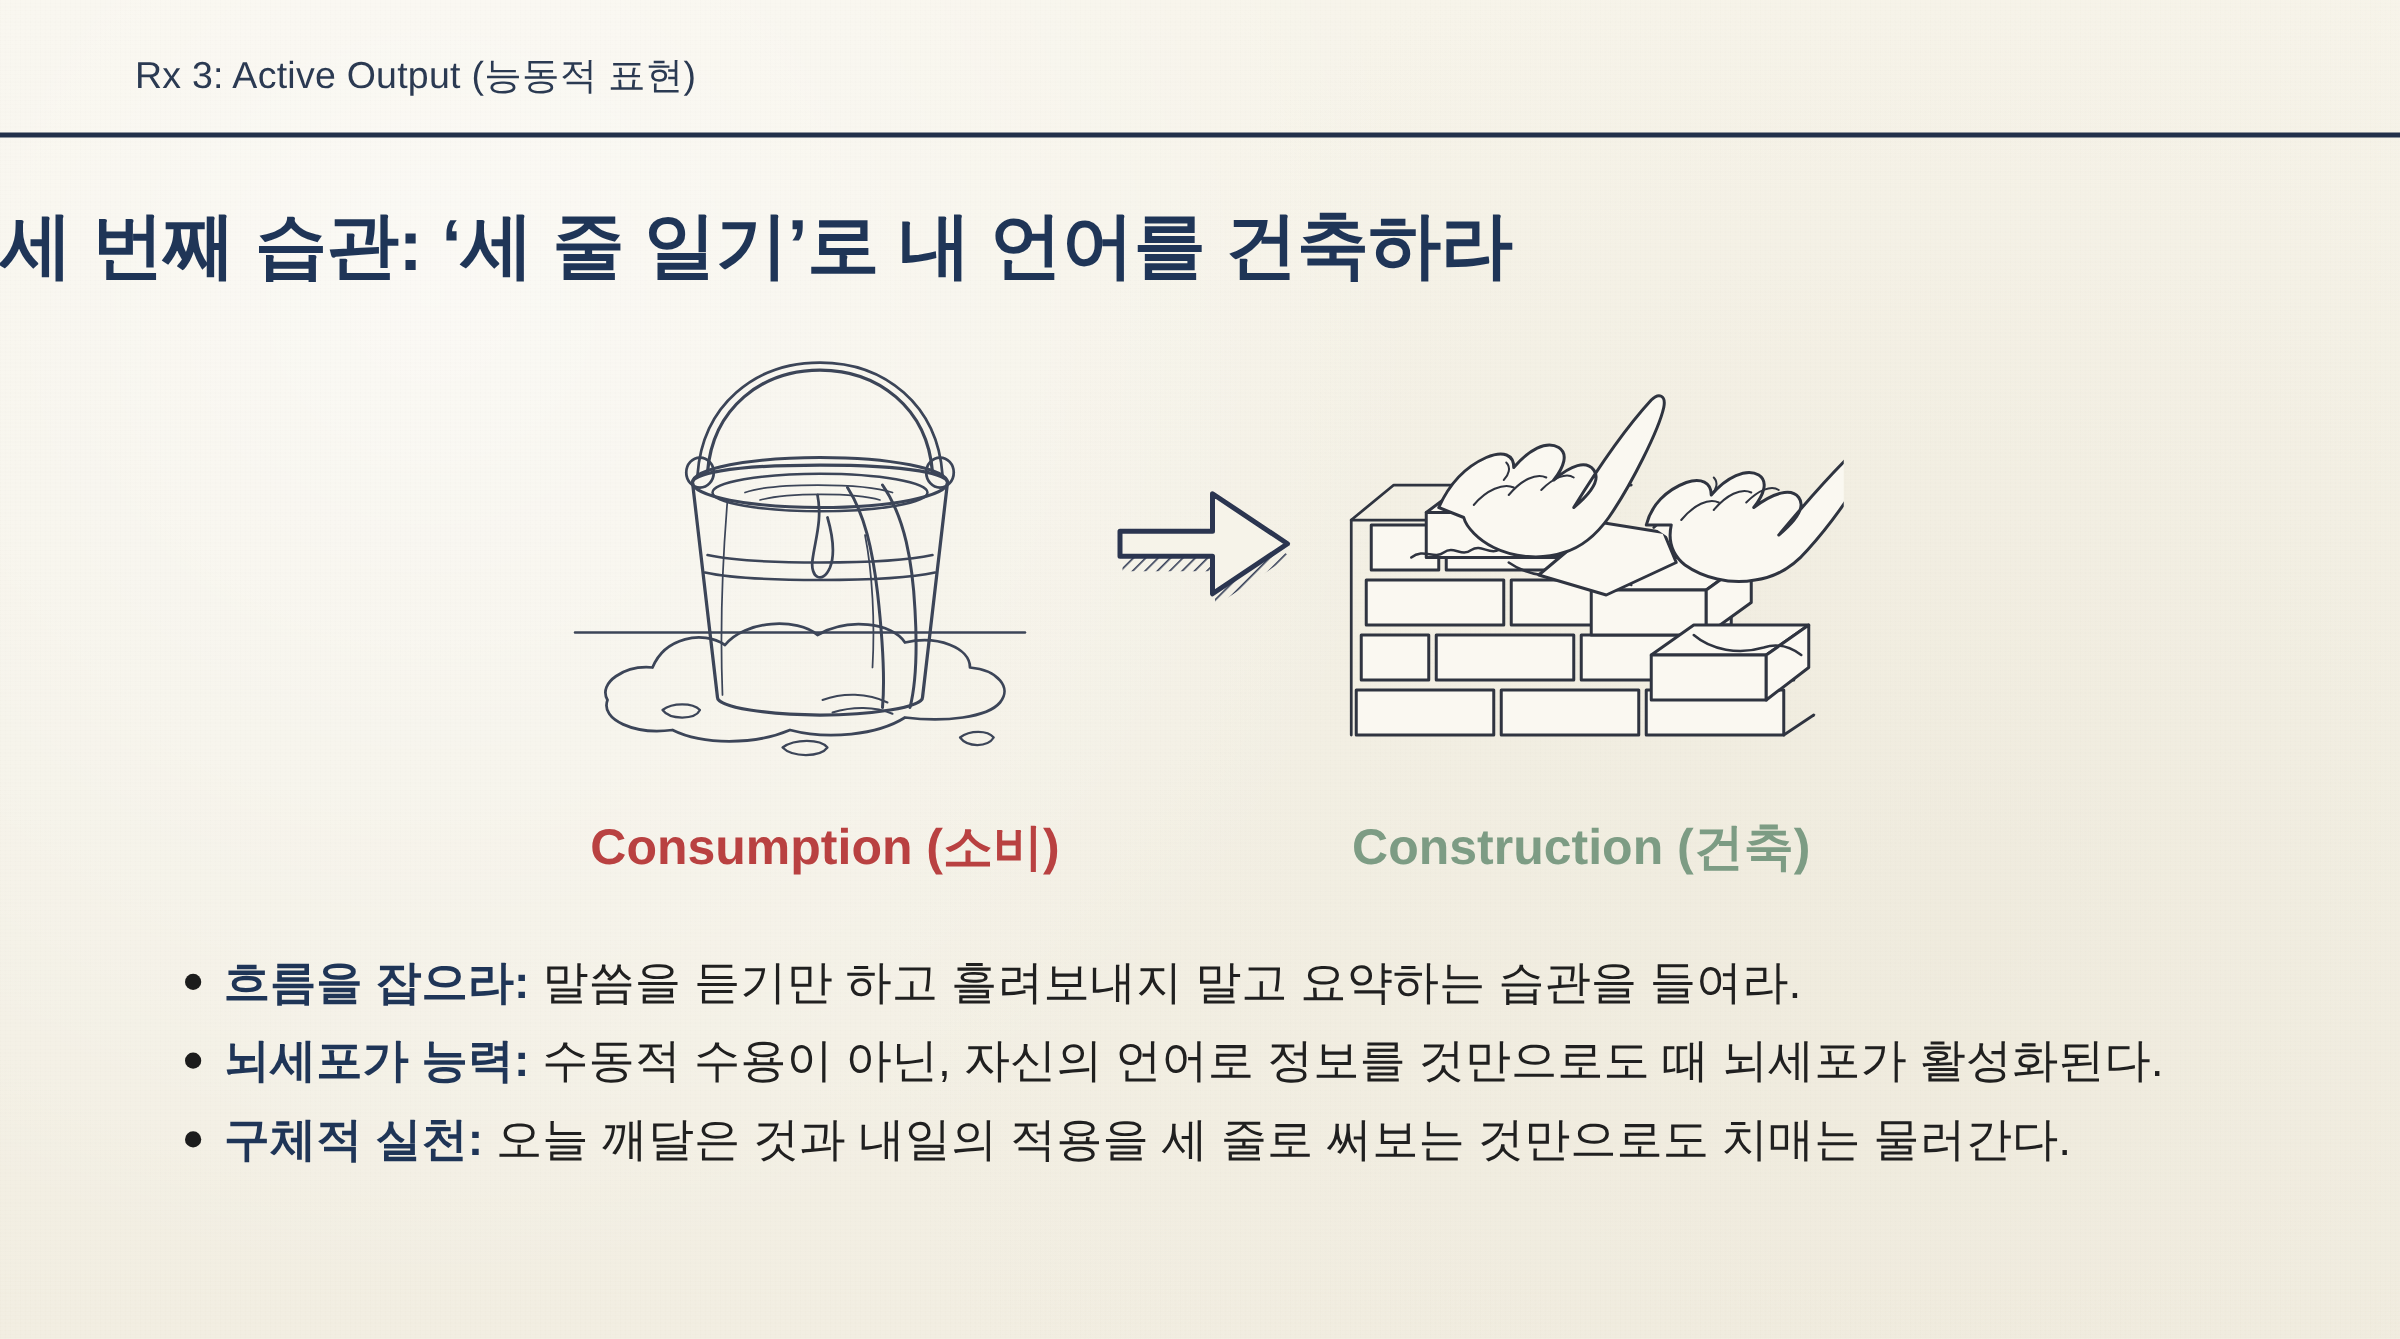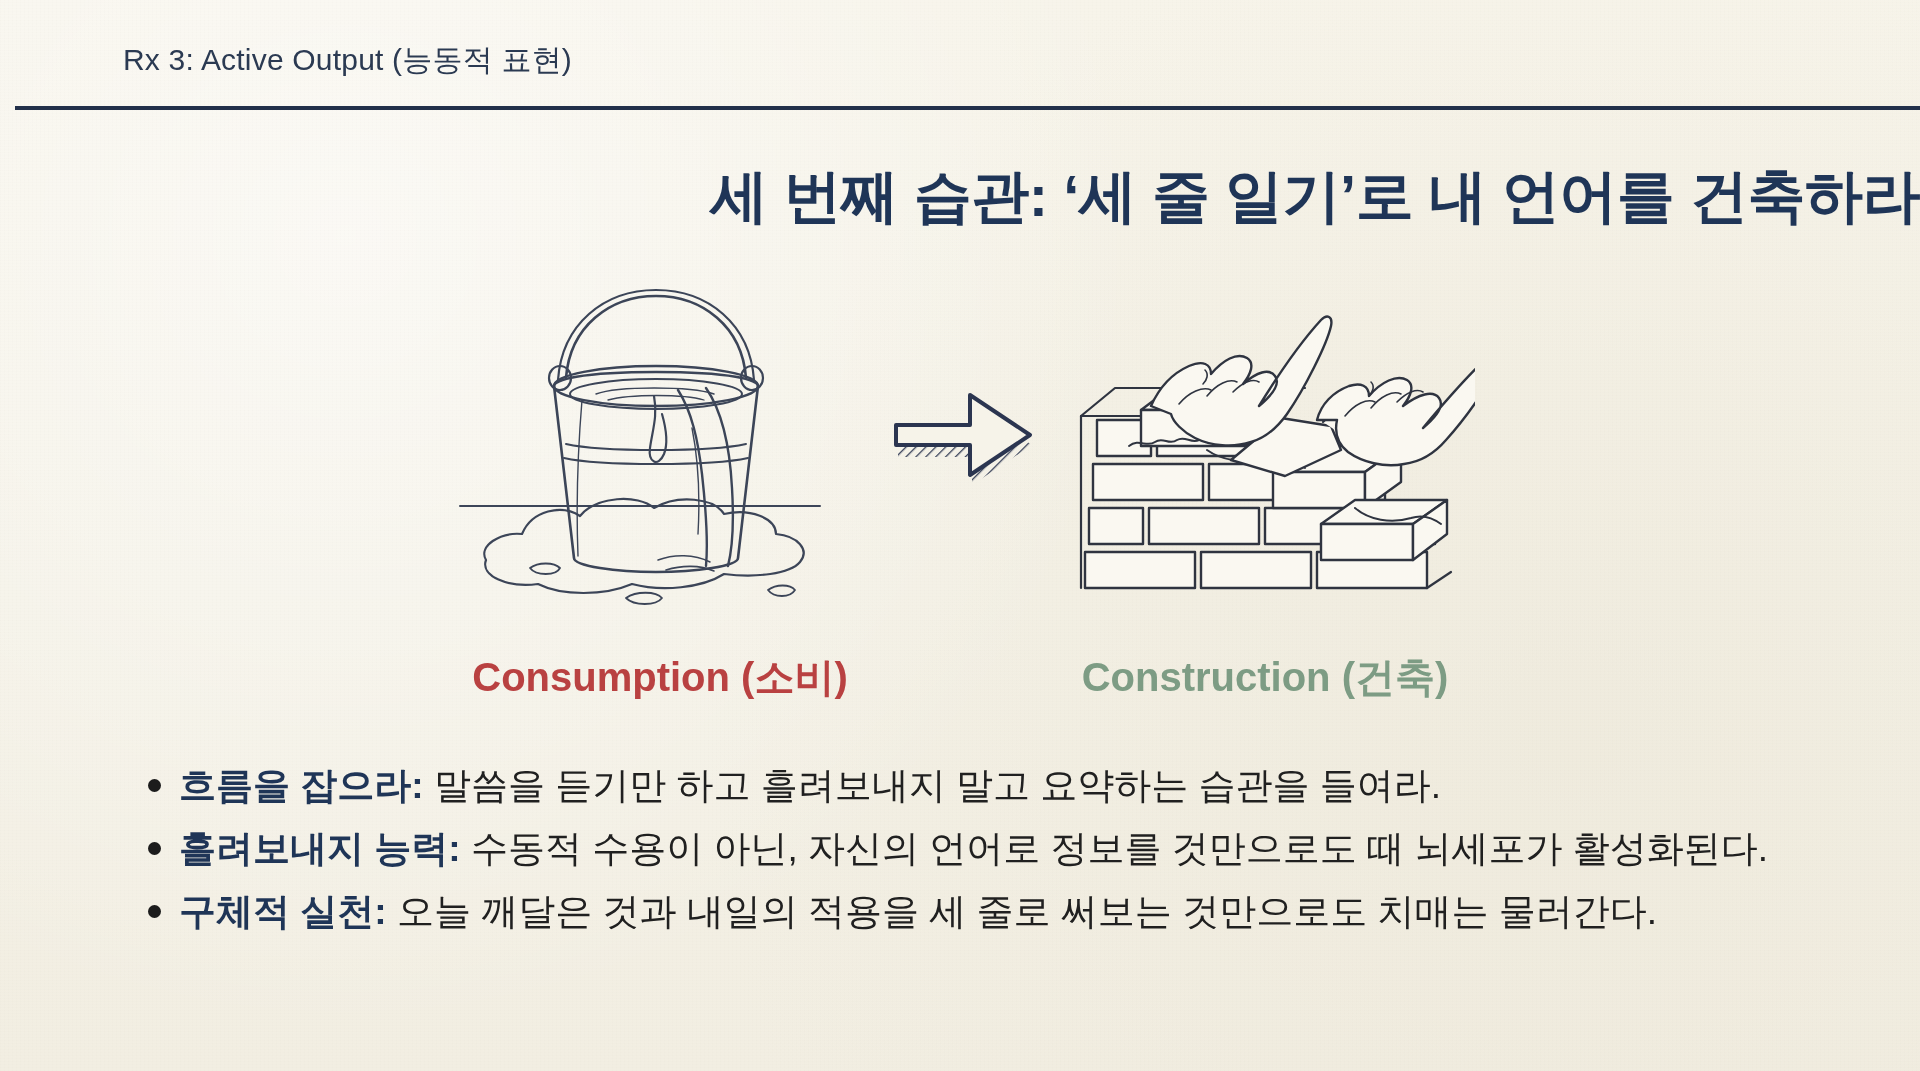--- a/index.html
+++ b/index.html
@@ -32,21 +32,20 @@
     background-image:
       repeating-linear-gradient(0deg, rgba(120,110,90,0.035) 0px, rgba(120,110,90,0.035) 1px, rgba(0,0,0,0) 1px, rgba(0,0,0,0) 3px),
       repeating-linear-gradient(90deg, rgba(120,110,90,0.03) 0px, rgba(120,110,90,0.03) 1px, rgba(0,0,0,0) 1px, rgba(0,0,0,0) 4px);
   }
 
   
   .header {
     position: absolute;
     top: 0; left: 0; right: 0;
     height: 108px;
-    margin-left: 15px;
   }
   .header-title {
     position: absolute;
     left: 108px;
     top: 40px;
     font-size: 30px;
     color: #2b3a52;
     letter-spacing: 0.2px;
     white-space: nowrap;
   }
@@ -57,21 +56,21 @@
     height: 4px;
     background: #22304a;
   }
 
   
   .slide-title {
     position: absolute;
     top: 158px;
     left: 0;
     width: 100%;
-    text-align: right;
+    text-align: left;
     font-size: 58px;
     font-weight: bold;
     color: #1f3557;
     letter-spacing: -0.5px;
     white-space: nowrap;
   }
 
   
   .illustration {
     position: absolute;
@@ -323,21 +322,21 @@
   <div class="bullet">
     <span class="bullet-dot"></span>
     <span class="bullet-text">
       <span class="bullet-label">흐름을 잡으라:</span><span class="bullet-body"> 말씀을 듣기만 하고 흘려보내지 말고 요약하는 습관을 들여라.</span>
     </span>
   </div>
 
   <div class="bullet">
     <span class="bullet-dot"></span>
     <span class="bullet-text">
-      <span class="bullet-label">흘려보내지 능력:</span><span class="bullet-body"> 수동적 수용이 아닌, 자신의 언어로 정보를 것만으로도 때 뇌세포가 활성화된다.</span>
+      <span class="bullet-label">뇌세포가 능력:</span><span class="bullet-body"> 수동적 수용이 아닌, 자신의 언어로 정보를 것만으로도 때 뇌세포가 활성화된다.</span>
     </span>
   </div>
 
   <div class="bullet">
     <span class="bullet-dot"></span>
     <span class="bullet-text">
       <span class="bullet-label">구체적 실천:</span><span class="bullet-body"> 오늘 깨달은 것과 내일의 적용을 세 줄로 써보는 것만으로도 치매는 물러간다.</span>
     </span>
   </div>
 

